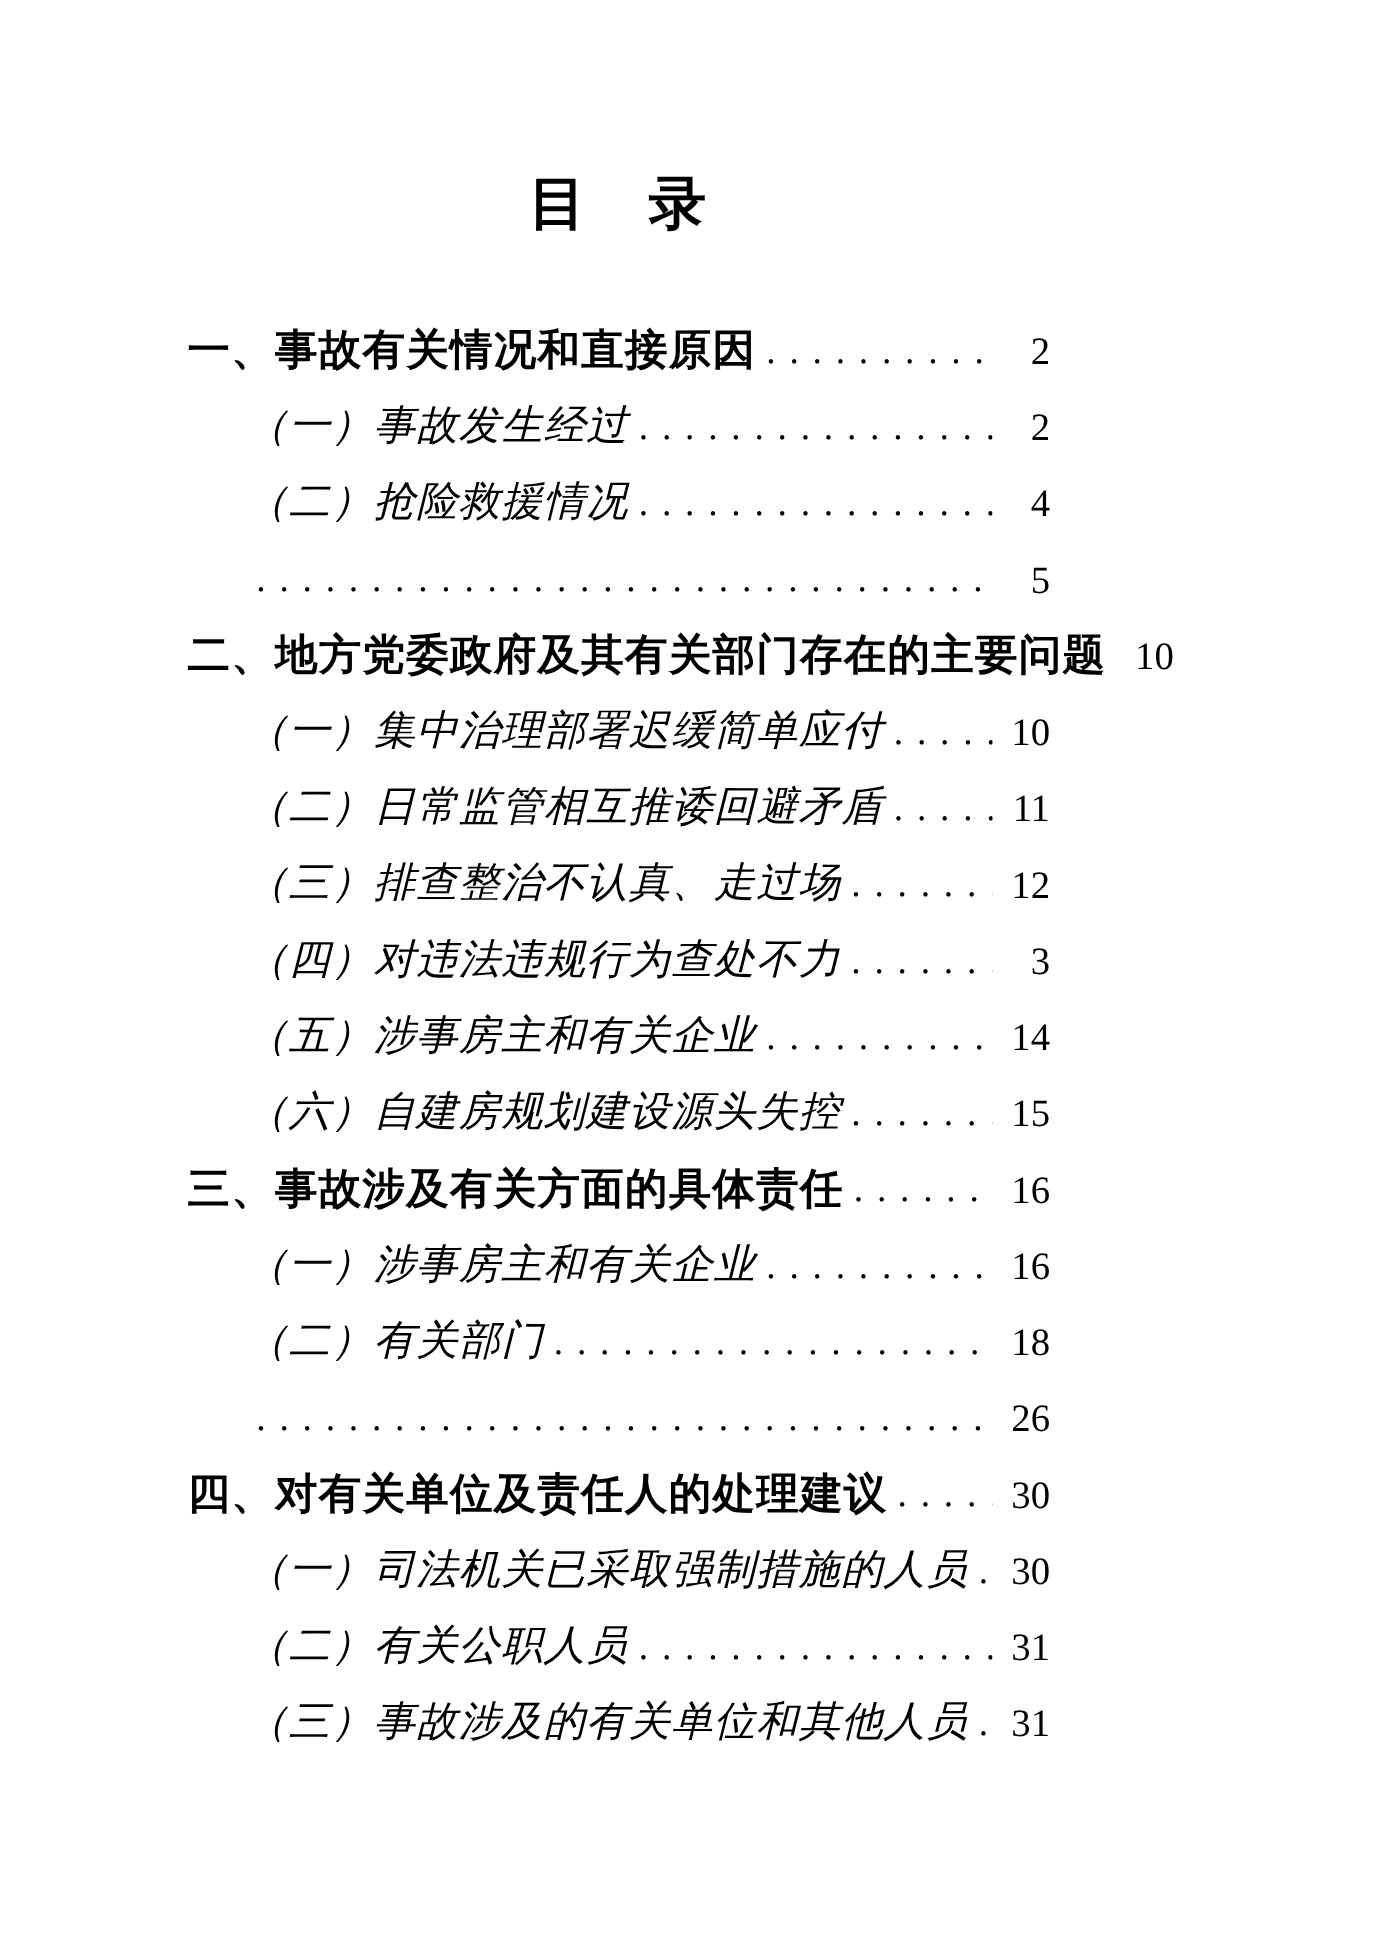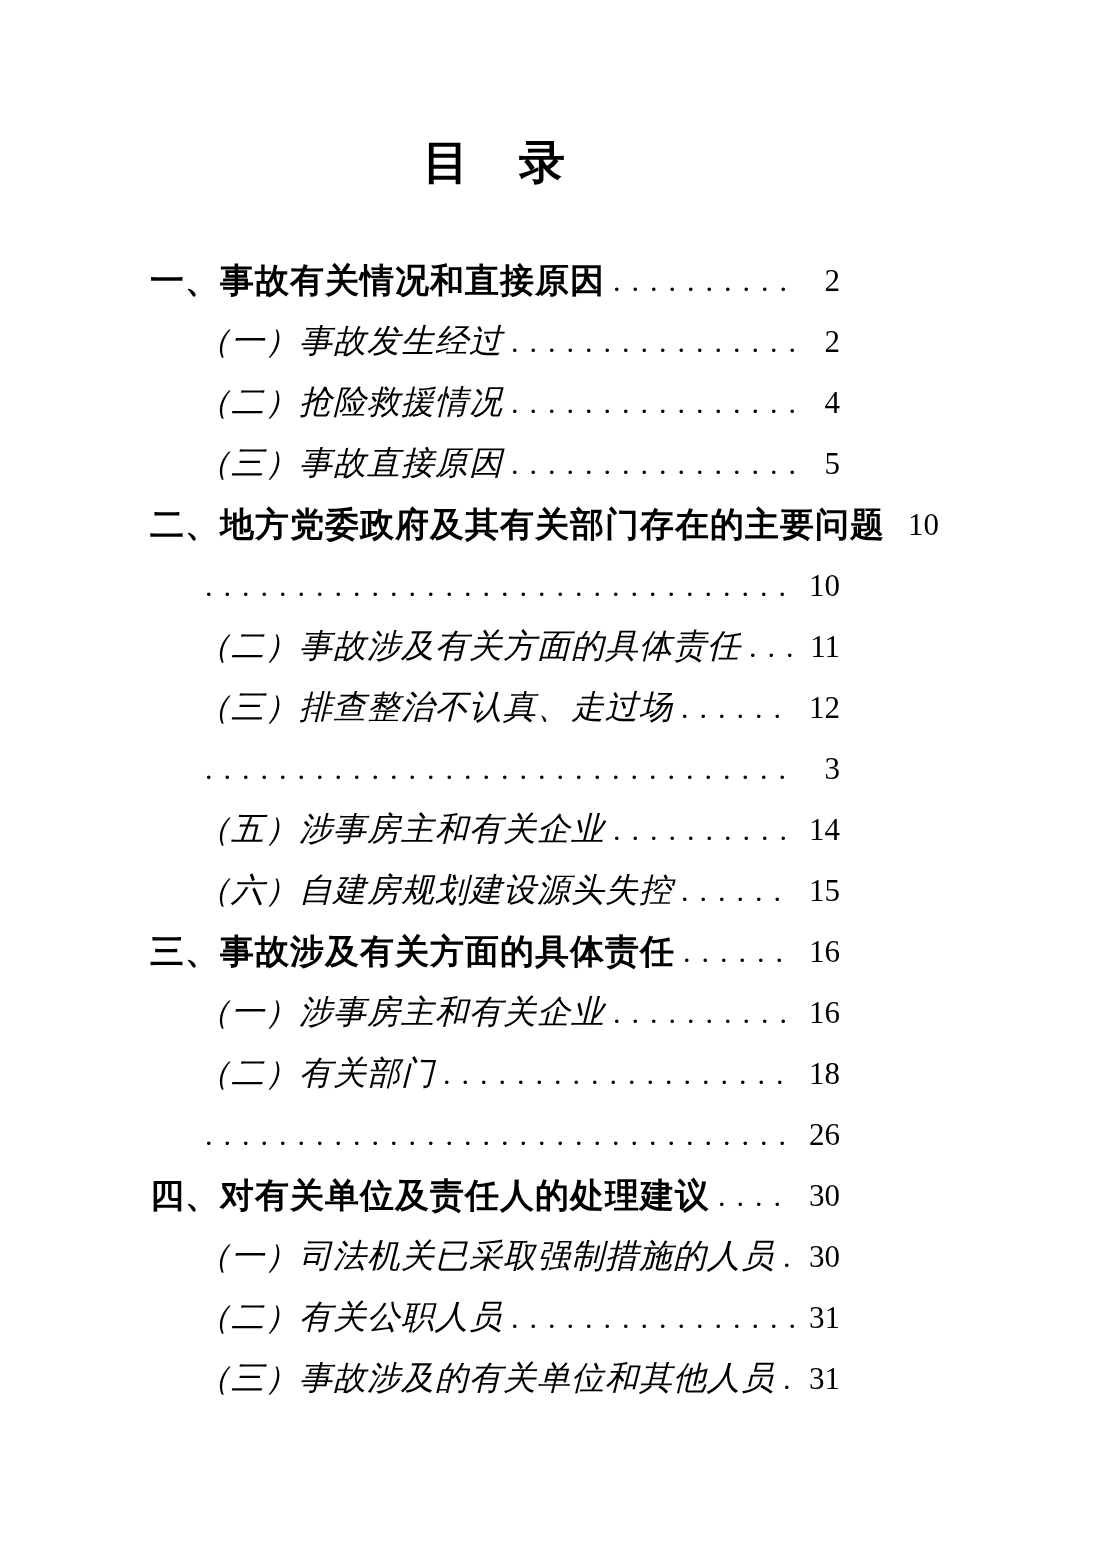--- a/index.html
+++ b/index.html
@@ -90,49 +90,50 @@
     <span class="page-num">2</span>
   </div>
 
   <div class="entry level-2">
     <span class="label">（二）抢险救援情况</span>
     <span class="dots"></span>
     <span class="page-num">4</span>
   </div>
 
   <div class="entry level-2">
-    <span class="label">（三）事故直接原因</span>
     <span class="dots"></span>
     <span class="page-num">5</span>
   </div>
 
   <div class="entry level-1">
     <span class="label">二、地方党委政府及其有关部门存在的主要问题</span>
     <span class="dots"></span>
     <span class="page-num">10</span>
   </div>
 
   <div class="entry level-2">
+    <span class="label">（一）集中治理部署迟缓简单应付</span>
     <span class="dots"></span>
     <span class="page-num">10</span>
   </div>
 
   <div class="entry level-2">
-    <span class="label">（二）事故涉及有关方面的具体责任</span>
+    <span class="label">（二）日常监管相互推诿回避矛盾</span>
     <span class="dots"></span>
     <span class="page-num">11</span>
   </div>
 
   <div class="entry level-2">
     <span class="label">（三）排查整治不认真、走过场</span>
     <span class="dots"></span>
     <span class="page-num">12</span>
   </div>
 
   <div class="entry level-2">
+    <span class="label">（四）对违法违规行为查处不力</span>
     <span class="dots"></span>
     <span class="page-num">3</span>
   </div>
 
   <div class="entry level-2">
     <span class="label">（五）涉事房主和有关企业</span>
     <span class="dots"></span>
     <span class="page-num">14</span>
   </div>
 

